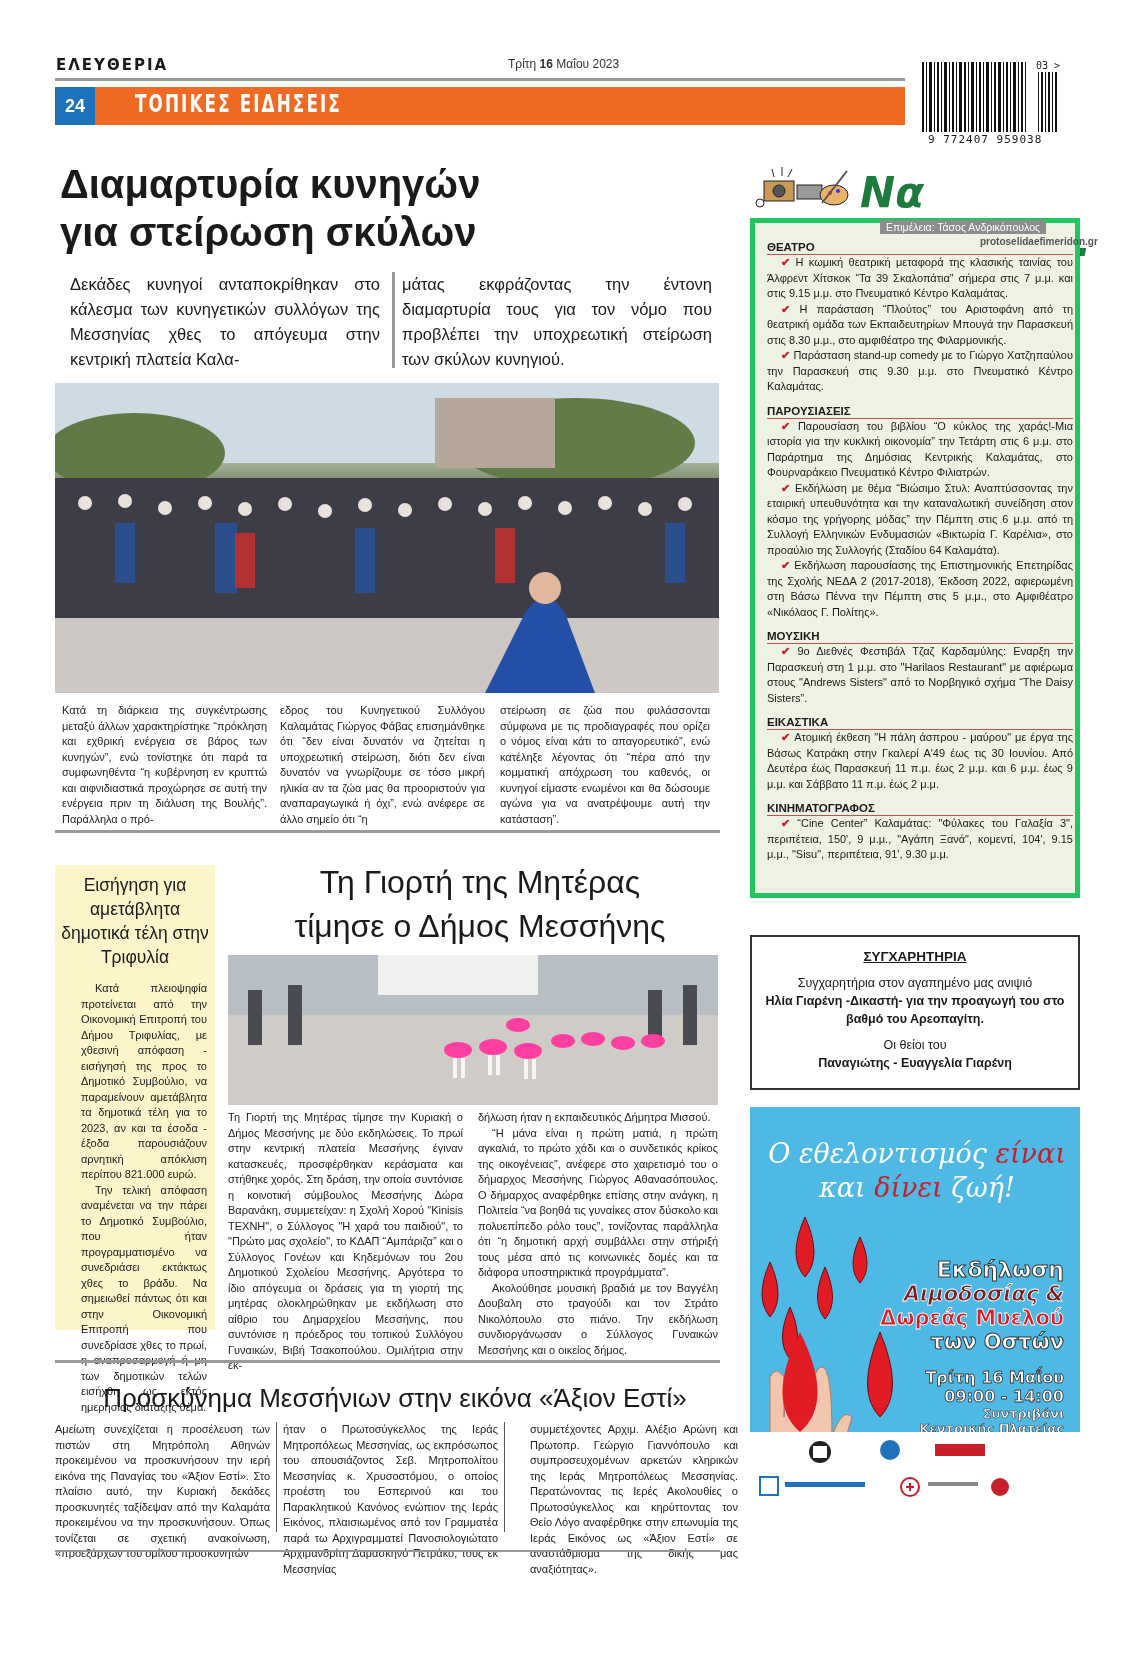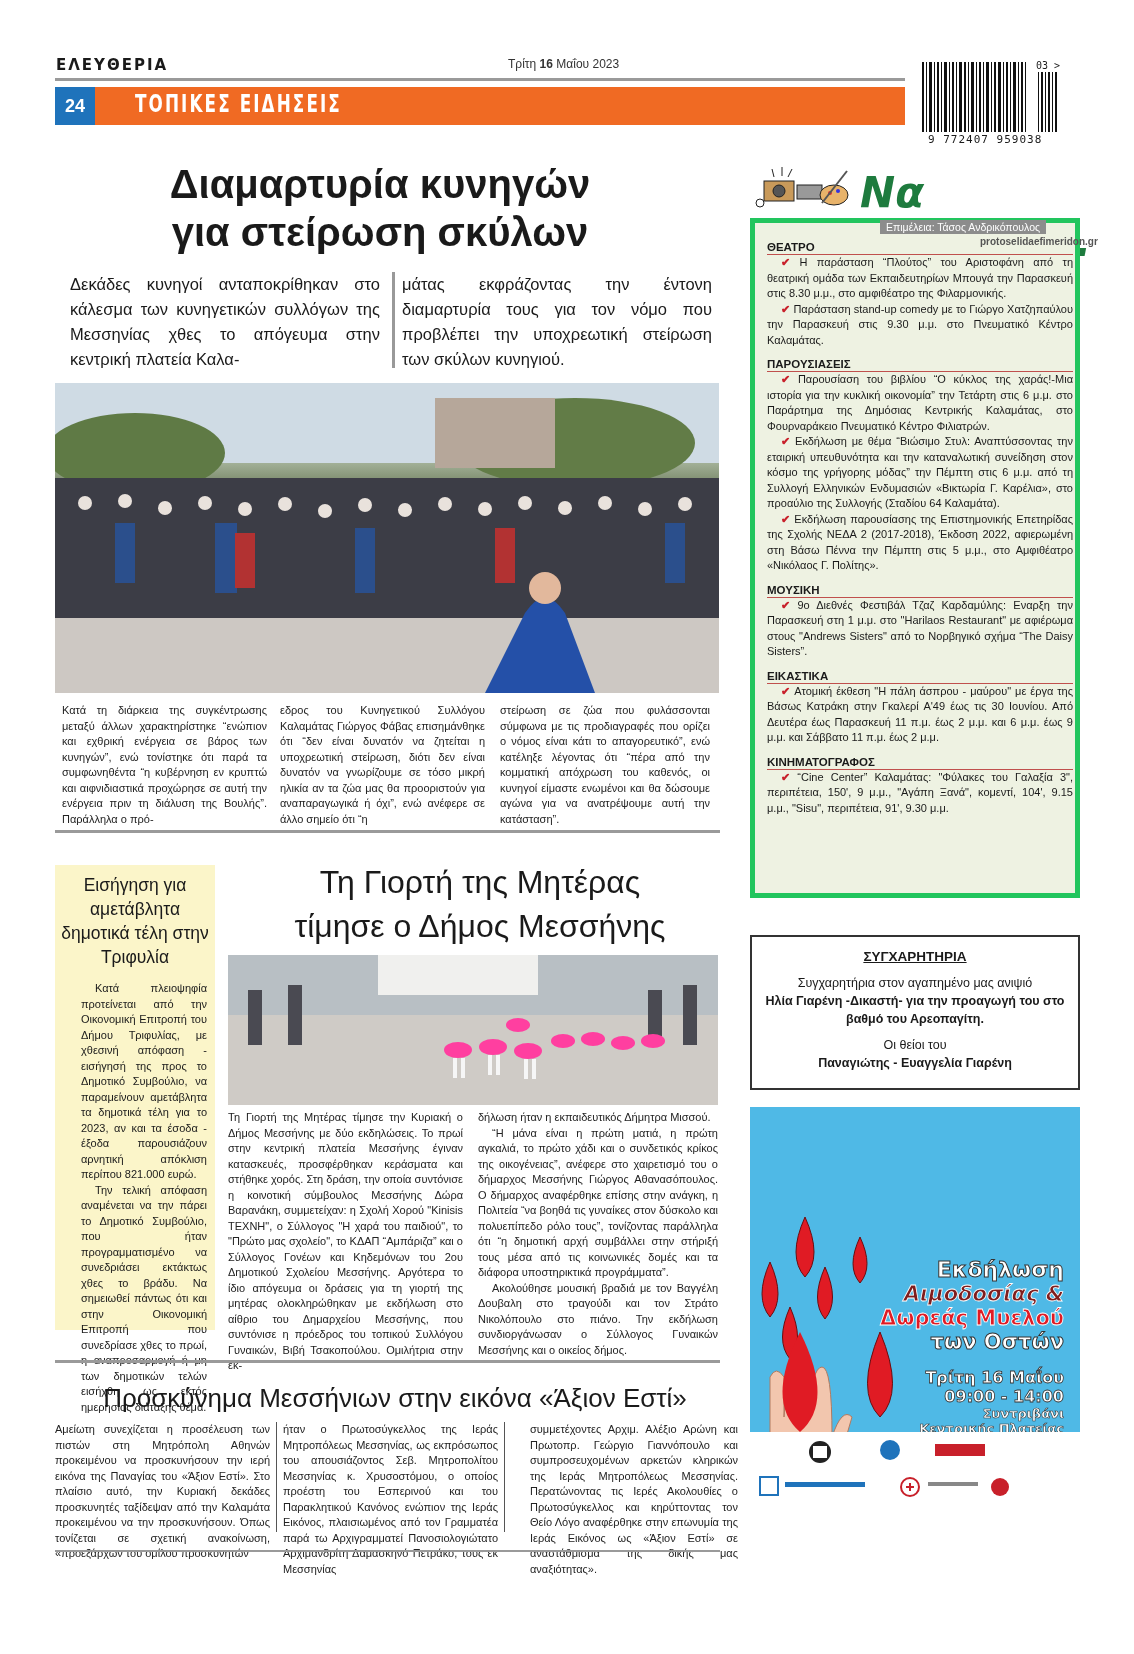--- a/index.html
+++ b/index.html
@@ -9,21 +9,21 @@
   .masthead-date { left: 508px; top: 57px; font-size: 12px; color: #333; }
   .masthead-date b { font-weight: bold; }
   .top-rule { left: 55px; top: 78px; width: 850px; height: 3px; background: #9a9a9a; }
   .section-bar { left: 55px; top: 87px; width: 850px; height: 38px; background: #f06a23; }
   .page-num { left: 55px; top: 87px; width: 40px; height: 38px; background: #1f73bb; color: #fff; font-weight: bold; font-size: 18px; display:flex; align-items:center; justify-content:center; }
   .section-title { left: 135px; top: 90px; color: #fff; font-family: "DejaVu Sans", sans-serif; font-size: 24px; letter-spacing: 3px; transform: scaleX(0.7); transform-origin: left; font-weight: bold; }
   .barcode { left: 920px; top: 60px; width: 160px; height: 90px; }
   .barcode-num { left: 928px; top: 133px; font-size: 11px; font-family: "DejaVu Sans Mono", monospace; letter-spacing: 1px; }
   .barcode-issue { left: 1036px; top: 60px; font-size: 10px; font-family: "DejaVu Sans Mono", monospace; }
 
-  .headline1 { left: 60px; top: 160px; width: 640px; text-align: center; font-size: 40px; font-weight: bold; line-height: 48px; }
+  .headline1 { left: 60px; top: 160px; width: 640px; font-size: 40px; font-weight: bold; line-height: 48px; }
   .lead { top: 272px; width: 310px; font-size: 16.5px; line-height: 25px; text-align: justify; }
   .lead-sep { left: 392px; top: 272px; width: 3px; height: 96px; background: #999; }
   .photo { background: #8a8a8a; overflow: hidden; }
   .body-col { font-size: 11px; line-height: 15.5px; text-align: justify; color: #222; }
   .body-col p { text-indent: 14px; }
   .hr-gray { height: 3px; background: #9a9a9a; }
 
   .sidebar-box { left: 750px; top: 218px; width: 330px; height: 680px; background: #eef2e2; border: 5px solid #22c55e; }
   .reminder-title { left: 860px; top: 168px; font-size: 42px; font-weight: bold; font-style: italic; color: #1e7b3e; font-family: "DejaVu Sans", sans-serif; }
   .editor-tag { left: 880px; top: 220px; background: #8c8c8c; color: #fff; font-size: 10.5px; padding: 1px 6px; }
@@ -142,21 +142,21 @@
     <g fill="#b23232">
         <rect x="180" y="150" width="20" height="55"></rect>
         <rect x="440" y="145" width="20" height="55"></rect>
       </g>
     <rect x="0" y="235" width="664" height="75" fill="#cdc8c3"></rect>
     <path d="M470 230 q20 -30 40 0 l30 80 h-110 z" fill="#2450a8"></path>
     <circle cx="490" cy="205" r="16" fill="#e2b89c"></circle>
   </svg>
 </div>
 
-<div class="abs body-col" style="left:62px;top:703px;width:205px;">Κατά τη διάρκεια της συγκέντρωσης μεταξύ άλλων χαρακτηρίστηκε “ενώπιον και εχθρική ενέργεια σε βάρος των κυνηγών”, ενώ τονίστηκε ότι παρά τα συμφωνηθέντα “η κυβέρνηση εν κρυπτώ και αιφνιδιαστικά προχώρησε σε αυτή την ενέργεια πριν τη διάλυση της Βουλής”. Παράλληλα ο πρό-</div>
+<div class="abs body-col" style="left:62px;top:703px;width:205px;">Κατά τη διάρκεια της συγκέντρωσης μεταξύ άλλων χαρακτηρίστηκε “πρόκληση και εχθρική ενέργεια σε βάρος των κυνηγών”, ενώ τονίστηκε ότι παρά τα συμφωνηθέντα “η κυβέρνηση εν κρυπτώ και αιφνιδιαστικά προχώρησε σε αυτή την ενέργεια πριν τη διάλυση της Βουλής”. Παράλληλα ο πρό-</div>
 <div class="abs body-col" style="left:280px;top:703px;width:205px;">εδρος του Κυνηγετικού Συλλόγου Καλαμάτας Γιώργος Φάβας επισημάνθηκε ότι “δεν είναι δυνατόν να ζητείται η υποχρεωτική στείρωση, διότι δεν είναι δυνατόν να γνωρίζουμε σε τόσο μικρή ηλικία αν τα ζώα μας θα προοριστούν για αναπαραγωγικά ή όχι”, ενώ ανέφερε σε άλλο σημείο ότι “η</div>
 <div class="abs body-col" style="left:500px;top:703px;width:210px;">στείρωση σε ζώα που φυλάσσονται σύμφωνα με τις προδιαγραφές που ορίζει ο νόμος είναι κάτι το απαγορευτικό”, ενώ κατέληξε λέγοντας ότι “πέρα από την κομματική απόχρωση του καθενός, οι κυνηγοί είμαστε ενωμένοι και θα δώσουμε αγώνα για να ανατρέψουμε αυτή την κατάσταση”.</div>
 <div class="abs hr-gray" style="left:55px;top:830px;width:665px;"></div>
 
 <svg class="abs" style="left:752px;top:163px;width:100px;height:52px;" viewBox="0 0 100 52">
   <rect x="12" y="18" width="30" height="20" fill="#c99a5a" stroke="#222"></rect>
   <circle cx="27" cy="28" r="6" fill="#555" stroke="#222"></circle>
   <circle cx="8" cy="40" r="4" fill="none" stroke="#222"></circle>
   <rect x="45" y="22" width="25" height="14" fill="#999" stroke="#222"></rect>
   <ellipse cx="82" cy="32" rx="14" ry="10" fill="#e8b36a" stroke="#222"></ellipse>
@@ -166,20 +166,21 @@
   <g stroke="#222">
       <line x1="20" y1="6" x2="22" y2="14"></line>
       <line x1="30" y1="4" x2="30" y2="13"></line>
       <line x1="40" y1="6" x2="36" y2="14"></line>
     </g>
 </svg>
 <div class="abs reminder-title">Να θυμηθώ...</div>
 <div class="abs sidebar-box">
   <div id="reminders-list" style="position:absolute;left:12px;top:18px;width:306px;">
       <div class="cat">ΘΕΑΤΡΟ</div>
+      <div class="item"><span class="check">✔ </span><span>Η κωμική θεατρική μεταφορά της κλασικής ταινίας του Άλφρεντ Χίτσκοκ “Τα 39 Σκαλοπάτια” σήμερα στις 7 μ.μ. και στις 9.15 μ.μ. στο Πνευματικό Κέντρο Καλαμάτας.</span></div>
       <div class="item"><span class="check">✔ </span><span>Η παράσταση “Πλούτος” του Αριστοφάνη από τη θεατρική ομάδα των Εκπαιδευτηρίων Μπουγά την Παρασκευή στις 8.30 μ.μ., στο αμφιθέατρο της Φιλαρμονικής.</span></div>
       <div class="item"><span class="check">✔ </span><span>Παράσταση stand-up comedy με το Γιώργο Χατζηπαύλου την Παρασκευή στις 9.30 μ.μ. στο Πνευματικό Κέντρο Καλαμάτας.</span></div>
       <div class="cat">ΠΑΡΟΥΣΙΑΣΕΙΣ</div>
       <div class="item"><span class="check">✔ </span><span>Παρουσίαση του βιβλίου “Ο κύκλος της χαράς!-Μια ιστορία για την κυκλική οικονομία” την Τετάρτη στις 6 μ.μ. στο Παράρτημα της Δημόσιας Κεντρικής Καλαμάτας, στο Φουρναράκειο Πνευματικό Κέντρο Φιλιατρών.</span></div>
       <div class="item"><span class="check">✔ </span><span>Εκδήλωση με θέμα “Βιώσιμο Στυλ: Αναπτύσσοντας την εταιρική υπευθυνότητα και την καταναλωτική συνείδηση στον κόσμο της γρήγορης μόδας” την Πέμπτη στις 6 μ.μ. από τη Συλλογή Ελληνικών Ενδυμασιών «Βικτωρία Γ. Καρέλια», στο προαύλιο της Συλλογής (Σταδίου 64 Καλαμάτα).</span></div>
       <div class="item"><span class="check">✔ </span><span>Εκδήλωση παρουσίασης της Επιστημονικής Επετηρίδας της Σχολής ΝΕΔΑ 2 (2017-2018), Έκδοση 2022, αφιερωμένη στη Βάσω Πέννα την Πέμπτη στις 5 μ.μ., στο Αμφιθέατρο «Νικόλαος Γ. Πολίτης».</span></div>
       <div class="cat">ΜΟΥΣΙΚΗ</div>
       <div class="item"><span class="check">✔ </span><span>9ο Διεθνές Φεστιβάλ Τζαζ Καρδαμύλης: Εναρξη την Παρασκευή στη 1 μ.μ. στο "Harilaos Restaurant" με αφιέρωμα στους "Andrews Sisters" από το Νορβηγικό σχήμα “The Daisy Sisters”.</span></div>
       <div class="cat">ΕΙΚΑΣΤΙΚΑ</div>
       <div class="item"><span class="check">✔ </span><span>Ατομική έκθεση "Η πάλη άσπρου - μαύρου" με έργα της Βάσως Κατράκη στην Γκαλερί Α'49 έως τις 30 Ιουνίου. Από Δευτέρα έως Παρασκευή 11 π.μ. έως 2 μ.μ. και 6 μ.μ. έως 9 μ.μ. και Σάββατο 11 π.μ. έως 2 μ.μ.</span></div>
@@ -192,20 +193,24 @@
 
 <div class="abs congrats">
   <div style="margin-top:12px;font-weight:bold;font-size:13.5px;text-decoration:underline;">ΣΥΓΧΑΡΗΤΗΡΙΑ</div>
   <div style="margin-top:12px;font-size:12.5px;">Συγχαρητήρια στον αγαπημένο μας ανιψιό</div>
   <div style="margin-top:2px;font-size:12.5px;font-weight:bold;padding:0 10px;line-height:18px;">Ηλία Γιαρένη -Δικαστή- για την προαγωγή του στο βαθμό του Αρεοπαγίτη.</div>
   <div style="margin-top:10px;font-size:12.5px;">Οι θείοι του</div>
   <div style="margin-top:4px;font-size:12.5px;font-weight:bold;">Παναγιώτης - Ευαγγελία Γιαρένη</div>
 </div>
 
 <div class="abs ad">
+  <div style="position:absolute;left:12px;top:30px;width:310px;font-family:'DejaVu Serif',serif;font-style:italic;color:#fff;font-size:27px;line-height:34px;text-align:center;">
+    <span>Ο εθελοντισμός </span><span style="color:#c8202a;">είναι</span><br>
+    <span>και </span><span style="color:#c8202a;">δίνει</span><span> ζωή!</span>
+  </div>
   <svg style="position:absolute;left:0;top:110px;" width="170" height="270" viewBox="0 0 170 270">
     <g fill="#e01b24" stroke="#6b0d10" stroke-width="1">
       <path d="M55 0 q18 40 0 60 q-18 -20 0 -60z"></path>
       <path d="M20 45 q16 36 0 55 q-16 -19 0 -55z"></path>
       <path d="M75 50 q15 34 0 52 q-15 -18 0 -52z"></path>
       <path d="M40 90 q15 34 0 52 q-15 -18 0 -52z"></path>
       <path d="M110 20 q14 30 0 46 q-14 -16 0 -46z"></path>
       <path d="M130 115 q25 60 0 85 q-25 -25 0 -85z"></path>
     </g>
     <path d="M20 270 v-110 q6 -12 14 0 v40 q4 -60 14 -60 q10 0 10 60 q4 -50 14 -50 q10 0 10 70 q10 -30 20 -20 q-10 40 -30 70z" fill="#f2c6ae" stroke="#b07a60"></path>

